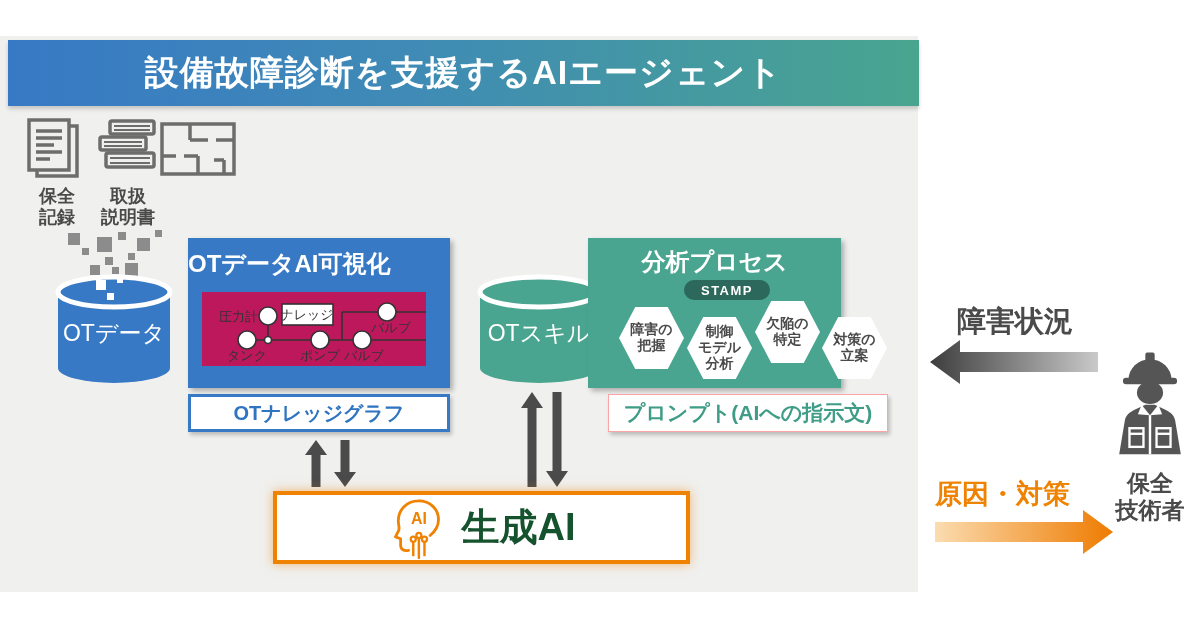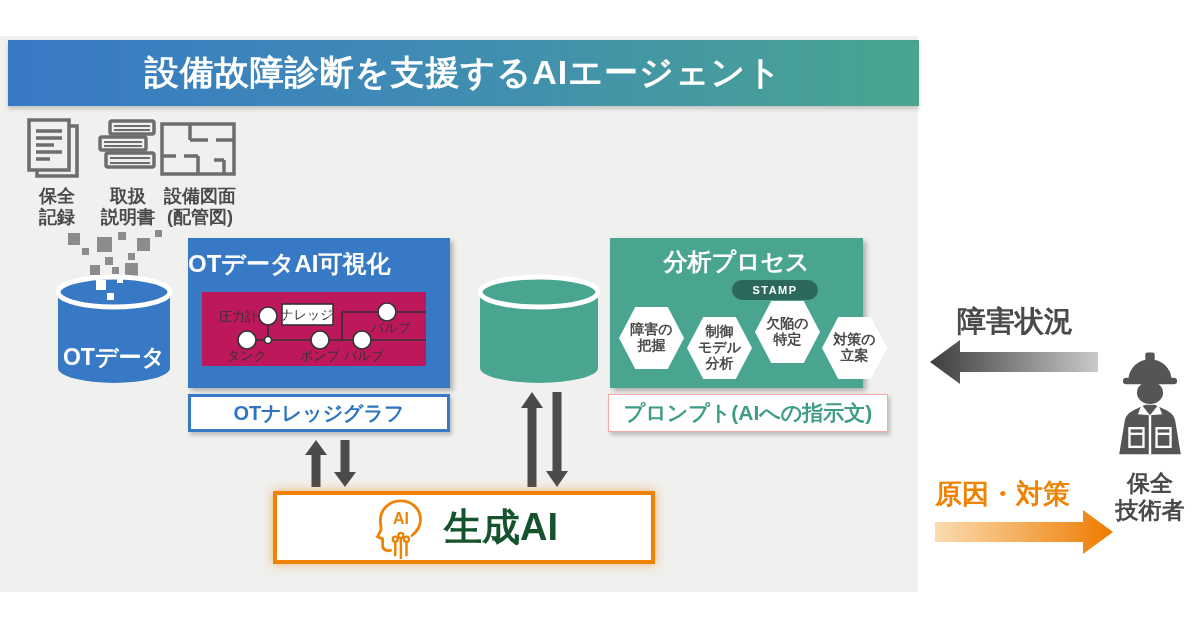--- a/index.html
+++ b/index.html
@@ -18,56 +18,56 @@
                  line-height:1.15; white-space:pre-line; }
   #src1 { left:20px;  top:116px; width:74px; }
   #src2 { left:94px;  top:116px; width:68px; }
   #src3 { left:158px; top:116px; width:84px; }
 
   .dots { position:absolute; left:60px; top:224px; width:112px; height:62px; }
 
   .cyl { position:absolute; }
   #cylData  { left:55px;  top:274px; width:118px; height:112px; }
   #cylSkill { left:477px; top:274px; width:124px; height:112px; }
-  .cyl-label { position:absolute; left:0; right:0; top:68px; text-align:center;
-               color:#fff; font-size:23px; font-weight:bold; }
+  .cyl-label { position:absolute; left:0; right:0; top:44px; text-align:center;
+               color:#fff; font-size:23px; font-weight:normal; }
 
   .vis-box { position:absolute; left:188px; top:238px; width:262px; height:150px;
              background:#3879c5; box-shadow:3px 3px 5px rgba(0,0,0,.28); }
   .vis-title { text-align:left; color:#fff; font-size:24px; font-weight:bold; margin-top:10px; }
   .vis-panel { position:absolute; left:14px; top:54px; width:224px; height:74px; background:#be185d; }
 
   .caption-box { position:absolute; height:38px; background:#fff; display:flex;
                  align-items:center; justify-content:center; font-weight:bold;
                  box-shadow:2px 3px 4px rgba(0,0,0,.22); white-space:nowrap; }
   #kgCaption { left:188px; top:394px; width:262px; border:3px solid #3879c5; color:#2e74c0; font-size:20px; }
   #promptCaption { left:608px; top:394px; width:280px; border:1px solid #fca5a5; color:#3f9c86; font-size:21px; }
 
-  .ana-box { position:absolute; left:610px; top:238px; width:253px; height:150px;
+  .ana-box { position:absolute; left:588px; top:238px; width:253px; height:150px;
              background:#49a58f; box-shadow:3px 3px 5px rgba(0,0,0,.28); }
   .ana-title { text-align:center; color:#fff; font-size:24px; font-weight:bold; margin-top:8px; }
   .stamp { position:absolute; left:96px; top:42px; width:86px; height:20px; background:#2c685b;
-           border-radius:10px; color:#fff; font-size:11px; font-weight:bold; letter-spacing:1.5px;
-           display:flex; align-items:center; justify-content:center;margin-left:26px; }
+           border-radius:10px; color:#fff; font-size:13px; font-weight:bold; letter-spacing:1.5px;
+           display:flex; align-items:center; justify-content:center; }
   .hex { position:absolute; width:65px; height:62px; background:#fff;
          clip-path:polygon(25% 0,75% 0,100% 50%,75% 100%,25% 100%,0 50%);
          display:flex; align-items:center; justify-content:center; text-align:center;
          font-size:14px; font-weight:bold; color:#4a4a4a; line-height:1.12; white-space:pre-line; }
   #hex1 { left:619px; top:307px; }
   #hex2 { left:687px; top:317px; }
   #hex3 { left:755px; top:301px; }
   #hex4 { left:822px; top:317px; }
 
   .arrV { position:absolute; }
   #arrUp1 { left:305px; top:440px; }
   #arrDn1 { left:334px; top:440px; }
   #arrUp2 { left:521px; top:392px; }
   #arrDn2 { left:546px; top:392px; }
 
-  .gen-box { position:absolute; left:273px; top:491px; width:382px; height:73px; background:#fff;
+  .gen-box { position:absolute; left:273px; top:491px; width:417px; height:73px; background:#fff;
              border:4px solid #ef8200; box-shadow:0 0 10px rgba(239,130,0,.5);
              display:flex; align-items:center; justify-content:center; gap:16px; }
   .gen-label { font-size:38px; font-weight:bold; color:#14532d; }
 
   .fault-text { position:absolute; left:930px; top:302px; width:170px; text-align:center;
                 font-size:29px; font-weight:bold; color:#4a4a4a; white-space:nowrap; }
   #grayArrow { position:absolute; left:930px; top:338px; }
   .worker { position:absolute; left:1108px; top:340px; width:84px; height:126px; }
   .worker-label { position:absolute; left:1104px; top:470px; width:92px; text-align:center;
                   font-size:23px; font-weight:bold; color:#4a4a4a; line-height:1.18; white-space:pre-line; }
@@ -126,22 +126,20 @@
       <line x1="32" y1="24" x2="50" y2="24"></line>
       <line x1="58" y1="24" x2="76" y2="24"></line>
       <line x1="50" y1="24" x2="50" y2="38" stroke-width="0"></line>
       <line x1="58" y1="24" x2="58" y2="8" stroke-width="0"></line>
       <line x1="4" y1="40" x2="18" y2="40"></line>
       <line x1="26" y1="40" x2="40" y2="40"></line>
       <line x1="40" y1="40" x2="40" y2="58"></line>
       <line x1="56" y1="44" x2="66" y2="44"></line>
       <line x1="66" y1="44" x2="66" y2="58"></line>
     </svg>
-    <div class="lbl">設備図面
-(配管図)</div>
   </div>
 
   <svg class="dots" viewBox="0 0 112 62">
     <g fill="#8c8c8c">
       <rect x="8" y="9" width="12" height="12"></rect>
       <rect x="37" y="13" width="15" height="15"></rect>
       <rect x="58" y="8" width="8" height="8"></rect>
       <rect x="77" y="14" width="13" height="13"></rect>
       <rect x="95" y="6" width="7" height="7"></rect>
       <rect x="22" y="24" width="7" height="7"></rect>
@@ -195,20 +193,21 @@
 
   <div class="caption-box" id="kgCaption">
     <span>OTナレッジグラフ</span>
   </div>
 
   <div class="cyl" id="cylSkill">
     <svg width="124" height="112" viewBox="0 0 124 112">
       <path d="M3,18 v76 a59,15 0 0 0 118,0 v-76 z" fill="#49a58f"></path>
       <ellipse cx="62" cy="18" rx="59" ry="15" fill="#49a58f" stroke="#fff" stroke-width="5"></ellipse>
     </svg>
+    <div class="cyl-label">OTスキル</div>
   </div>
 
   <div class="ana-box">
     <div class="ana-title">分析プロセス</div>
     <div class="stamp">STAMP</div>
   </div>
   <div class="hex" id="hex2"><span>制御
 モデル
 分析</span></div>
   <div class="hex" id="hex1"><span>障害の

